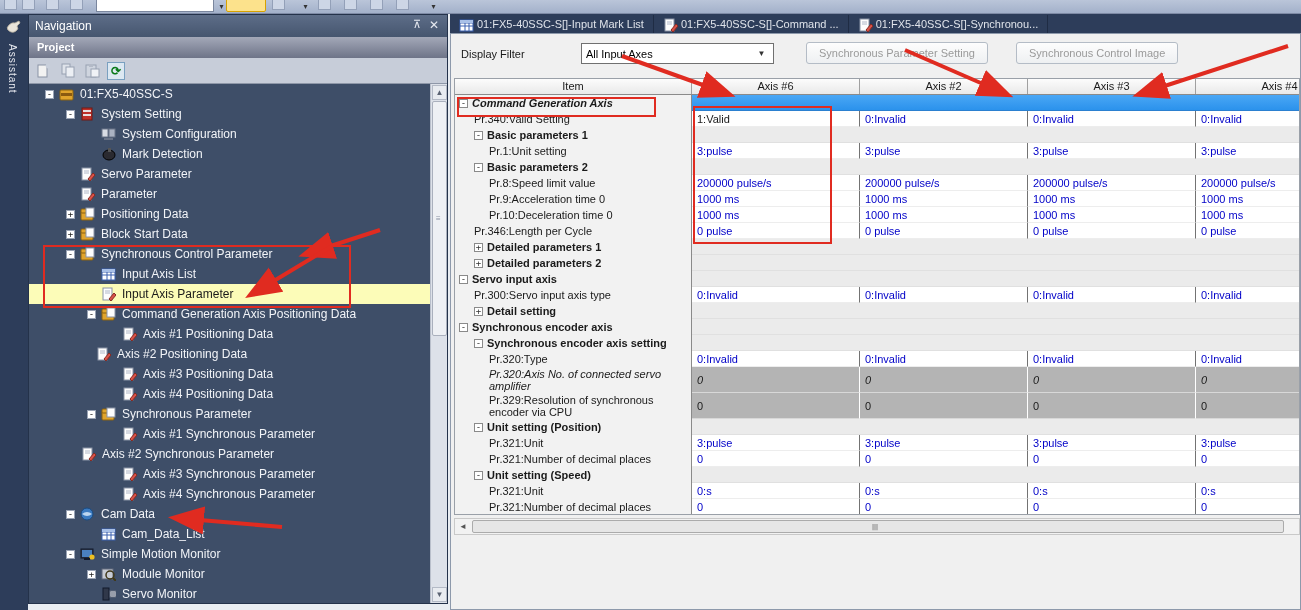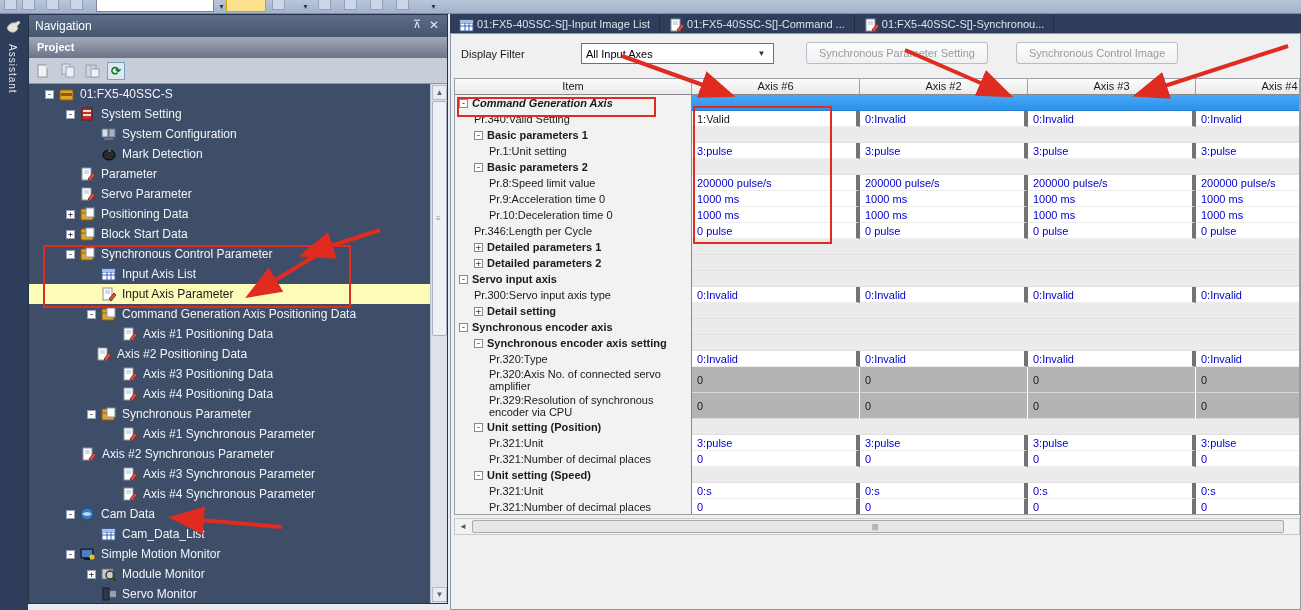--- a/index.html
+++ b/index.html
@@ -90,21 +90,21 @@
   .hcell.axis { width:168px; }
   .trow { display:flex; flex:none; }
   .item-cell { width:237px; flex:none; background:#f2f2f2; border-right:1px solid #8a8a8a;
                display:flex; align-items:center; color:#1a1a1a; overflow:hidden; }
   .item-cell .lbl { line-height:12px; }
   .item-cell .xbox { width:9px; height:9px; background:#fff; border:1px solid #8a8a8a; color:#333;
                      font-size:9px; line-height:7px; text-align:center; flex:none; margin-right:4px;
                      font-family:"DejaVu Sans Mono", monospace; }
   .vals { display:flex; flex:1; }
   .vcell { width:168px; flex:none; padding:0 5px; display:flex; align-items:center; overflow:hidden;
-           border-right:4px solid #737373; border-bottom:1px solid #ededed; background:#fff;
+           border-right:1px solid #737373; border-bottom:1px solid #ededed; background:#fff;
            color:#0000c8; white-space:nowrap; }
   .vcell.black { color:#1a1a1a; }
   .trow.group .band { flex:1; background:#ebebeb; border-bottom:1px solid #e0e0e0; }
   .trow.selected .band { background:linear-gradient(#4aa7f5,#2b92ec); border-bottom:1px solid #2b80d0; }
   .trow.gray .vcell { background:#b4b4b4; color:#1a1a1a; border-right:1px solid #fff;
                       border-bottom:1px solid #d8d8d8; }
   .bold { font-weight:bold; } .italic { font-style:italic; }
 
   
   #hscroll { position:absolute; left:3px; top:484px; width:846px; height:17px; background:#f2f2f2;
@@ -212,31 +212,31 @@
           <span>Mark Detection</span>
         </div>
         <div class="tree-row" style="padding-left: 37px;">
           <span class="expand-spacer"></span>
           <span class="tree-icon"><svg width="15" height="14" viewBox="0 0 15 14">
               <rect x="2" y="1" width="9" height="12" fill="#fdfdfd" stroke="#8a93a5"></rect>
               <line x1="4" y1="4" x2="9" y2="4" stroke="#b0b8c8"></line>
               <line x1="4" y1="6" x2="9" y2="6" stroke="#b0b8c8"></line>
               <path d="M8 12 L13 6 L15 8 L10 14 z" fill="#d8534a" stroke="#8a2a20"></path>
             </svg></span>
+          <span>Servo Parameter</span>
+        </div>
+        <div class="tree-row" style="padding-left: 37px;">
+          <span class="expand-spacer"></span>
+          <span class="tree-icon"><svg width="15" height="14" viewBox="0 0 15 14">
+              <rect x="2" y="1" width="9" height="12" fill="#fdfdfd" stroke="#8a93a5"></rect>
+              <line x1="4" y1="4" x2="9" y2="4" stroke="#b0b8c8"></line>
+              <line x1="4" y1="6" x2="9" y2="6" stroke="#b0b8c8"></line>
+              <path d="M8 12 L13 6 L15 8 L10 14 z" fill="#d8534a" stroke="#8a2a20"></path>
+            </svg></span>
           <span>Parameter</span>
-        </div>
-        <div class="tree-row" style="padding-left: 37px;">
-          <span class="expand-spacer"></span>
-          <span class="tree-icon"><svg width="15" height="14" viewBox="0 0 15 14">
-              <rect x="2" y="1" width="9" height="12" fill="#fdfdfd" stroke="#8a93a5"></rect>
-              <line x1="4" y1="4" x2="9" y2="4" stroke="#b0b8c8"></line>
-              <line x1="4" y1="6" x2="9" y2="6" stroke="#b0b8c8"></line>
-              <path d="M8 12 L13 6 L15 8 L10 14 z" fill="#d8534a" stroke="#8a2a20"></path>
-            </svg></span>
-          <span>Servo Parameter</span>
         </div>
         <div class="tree-row" style="padding-left: 37px;">
           <span class="expand-box">+</span>
           <span class="tree-icon"><svg width="15" height="14" viewBox="0 0 15 14">
               <rect x="1" y="4" width="12" height="9" rx="1" fill="#e0a42c" stroke="#8a6210"></rect>
               <rect x="1" y="2" width="6" height="4" rx="1" fill="#e0a42c" stroke="#8a6210"></rect>
               <rect x="6" y="1" width="8" height="9" fill="#fdfdfd" stroke="#8a93a5"></rect>
             </svg></span>
           <span>Positioning Data</span>
         </div>
@@ -441,21 +441,21 @@
     <div id="tab-bar">
         <div class="tab">
           <span class="ticon"><svg width="15" height="14" viewBox="0 0 15 14">
               <rect x="1" y="2" width="13" height="11" fill="#fff" stroke="#3a60b0"></rect>
               <line x1="1" y1="5" x2="14" y2="5" stroke="#3a60b0"></line>
               <line x1="1" y1="8" x2="14" y2="8" stroke="#3a60b0"></line>
               <line x1="6" y1="2" x2="6" y2="13" stroke="#3a60b0"></line>
               <line x1="10" y1="2" x2="10" y2="13" stroke="#3a60b0"></line>
               <rect x="1" y="2" width="13" height="3" fill="#a8c0e8"></rect>
             </svg></span>
-          <span>01:FX5-40SSC-S[]-Input Image List</span>
+          <span>01:FX5-40SSC-S[]-Input Mark List</span>
         </div>
         <div class="tab">
           <span class="ticon"><svg width="15" height="14" viewBox="0 0 15 14">
               <rect x="2" y="1" width="9" height="12" fill="#fdfdfd" stroke="#8a93a5"></rect>
               <line x1="4" y1="4" x2="9" y2="4" stroke="#b0b8c8"></line>
               <line x1="4" y1="6" x2="9" y2="6" stroke="#b0b8c8"></line>
               <path d="M8 12 L13 6 L15 8 L10 14 z" fill="#d8534a" stroke="#8a2a20"></path>
             </svg></span>
           <span>01:FX5-40SSC-S[]-Command ...</span>
         </div>
@@ -632,21 +632,21 @@
               <div class="item-cell" style="padding-left: 34px;">
                 <span class="lbl">Pr.320:Type</span>
               </div>
               <div class="vals">
                 <div class="vcell">0:Invalid</div>
                 <div class="vcell">0:Invalid</div>
                 <div class="vcell">0:Invalid</div>
                 <div class="vcell">0:Invalid</div>
               </div>
             </div>
-            <div class="trow leaf gray" style="height: 26px;">
+            <div class="trow leaf gray" style="height: 26px; font-style: italic;">
               <div class="item-cell" style="padding-left: 34px;">
                 <span class="lbl">Pr.320:Axis No. of connected servo amplifier</span>
               </div>
               <div class="vals">
                 <div class="vcell">0</div>
                 <div class="vcell">0</div>
                 <div class="vcell">0</div>
                 <div class="vcell">0</div>
               </div>
             </div>

